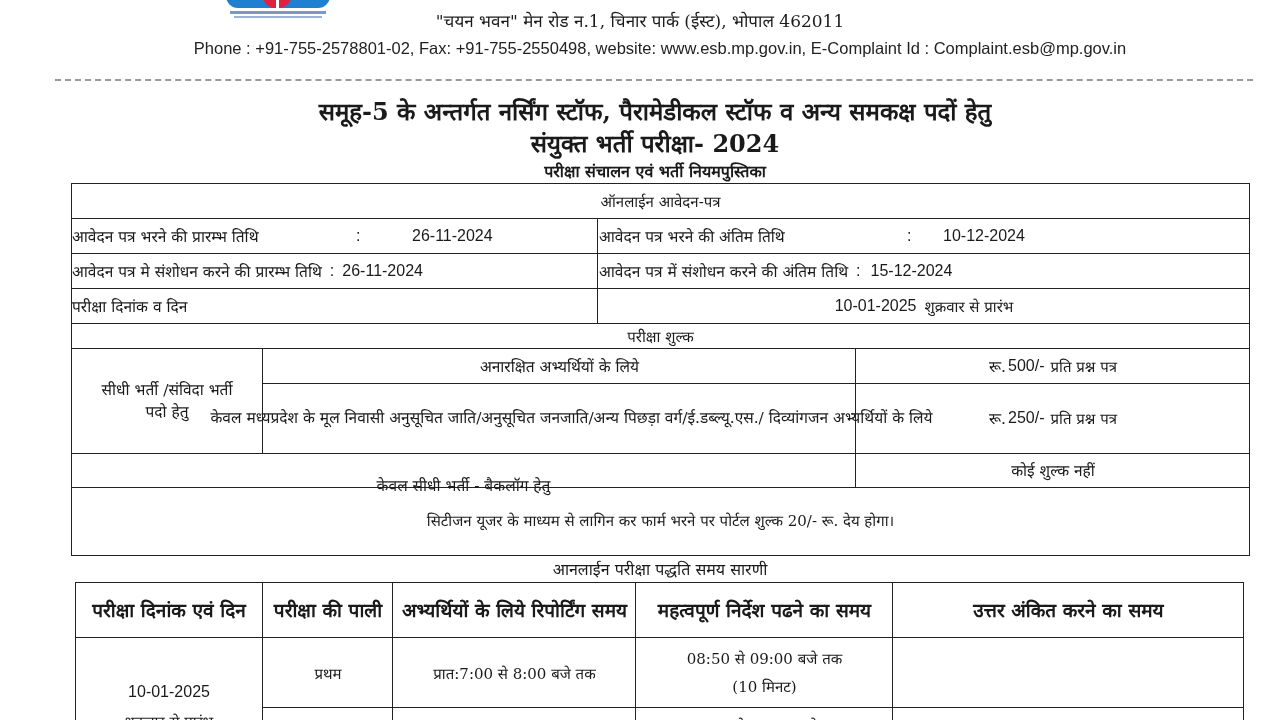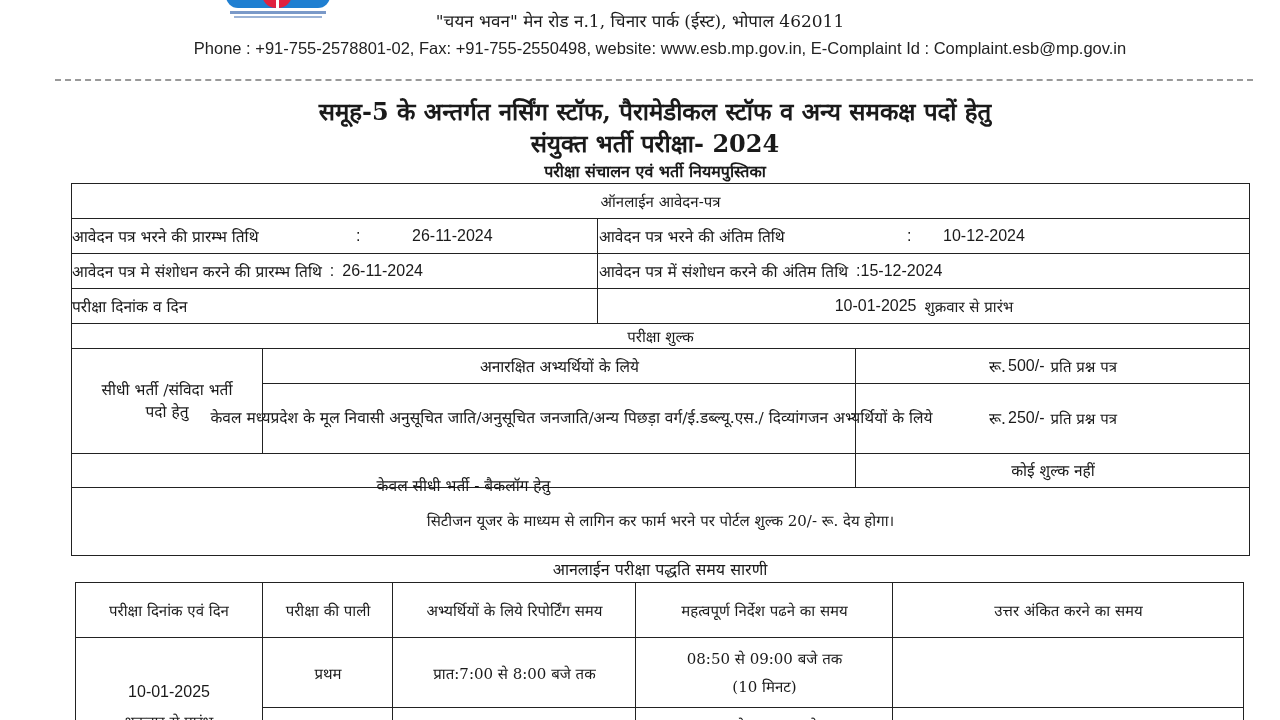--- a/index.html
+++ b/index.html
@@ -33,21 +33,21 @@
   .hl { position: absolute; border-top: 1.6px solid #222; }
   .vl { position: absolute; border-left: 1.6px solid #222; }
   .cell { position: absolute; font-size: 15.5px; display: flex; align-items: center; white-space: nowrap; }
   .center { justify-content: center; text-align: center; }
   .bold { font-weight: normal; }
   .num { font-family: "Liberation Sans", "DejaVu Sans", sans-serif; font-size: 16px; }
 
   
   .cap { left: 0; width: 1320px; top: 558px; text-align: center; font-size: 16px; }
   .t2 { left: 75px; top: 582px; width: 1169px; height: 160px; border: 1.6px solid #222; box-sizing: border-box; }
-  .hdr { font-weight: normal; font-size: 15px; }
+  .hdr { font-weight: bold; font-size: 19px; }
 </style>
 </head>
 <body>
 
 <div class="abs logo">
   <div class="pill blue"></div>
     <div class="pill red"></div>
     <div class="white"></div>
   <div class="tag1"></div>
     <div class="tag2"></div>
@@ -89,21 +89,21 @@
   </div>
 
   <div class="cell" style="left:0;top:69px;height:35px;width:525px">
     <span>आवेदन पत्र मे संशोधन करने की प्रारम्भ तिथि</span>
     <span class="num" style="margin-left:8px">:</span>
     <span class="num" style="margin-left:8px">26-11-2024</span>
   </div>
   <div class="cell" style="left:527px;top:69px;height:35px;width:650px">
     <span>आवेदन पत्र में संशोधन करने की अंतिम तिथि</span>
     <span class="num" style="margin-left:8px">:</span>
-    <span class="num" style="">15-12-2024</span>
+    <span class="num" style="margin-left:10px">15-12-2024</span>
   </div>
 
   <div class="cell" style="left:0;top:104px;height:35px;width:525px">परीक्षा दिनांक व दिन</div>
   <div class="cell center" style="left:527px;top:104px;height:35px;width:650px">
     <span class="num">10-01-2025</span>
     <span class="bold" style="margin-left:8px;font-size:15px">शुक्रवार से प्रारंभ</span>
   </div>
 
   <div class="cell center bold" style="left:0;width:1177px;top:139px;height:25px;font-size:15px">परीक्षा शुल्क</div>
 

